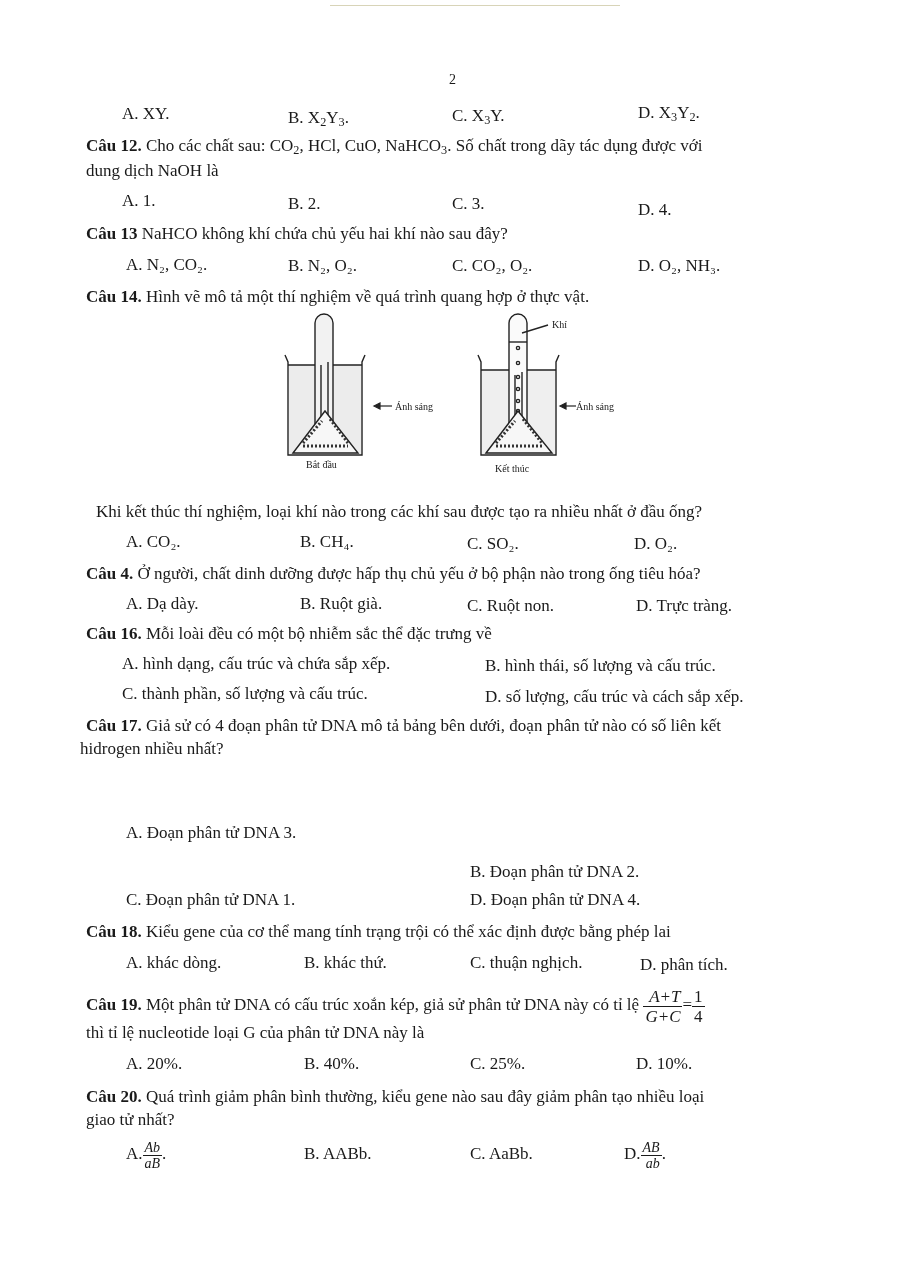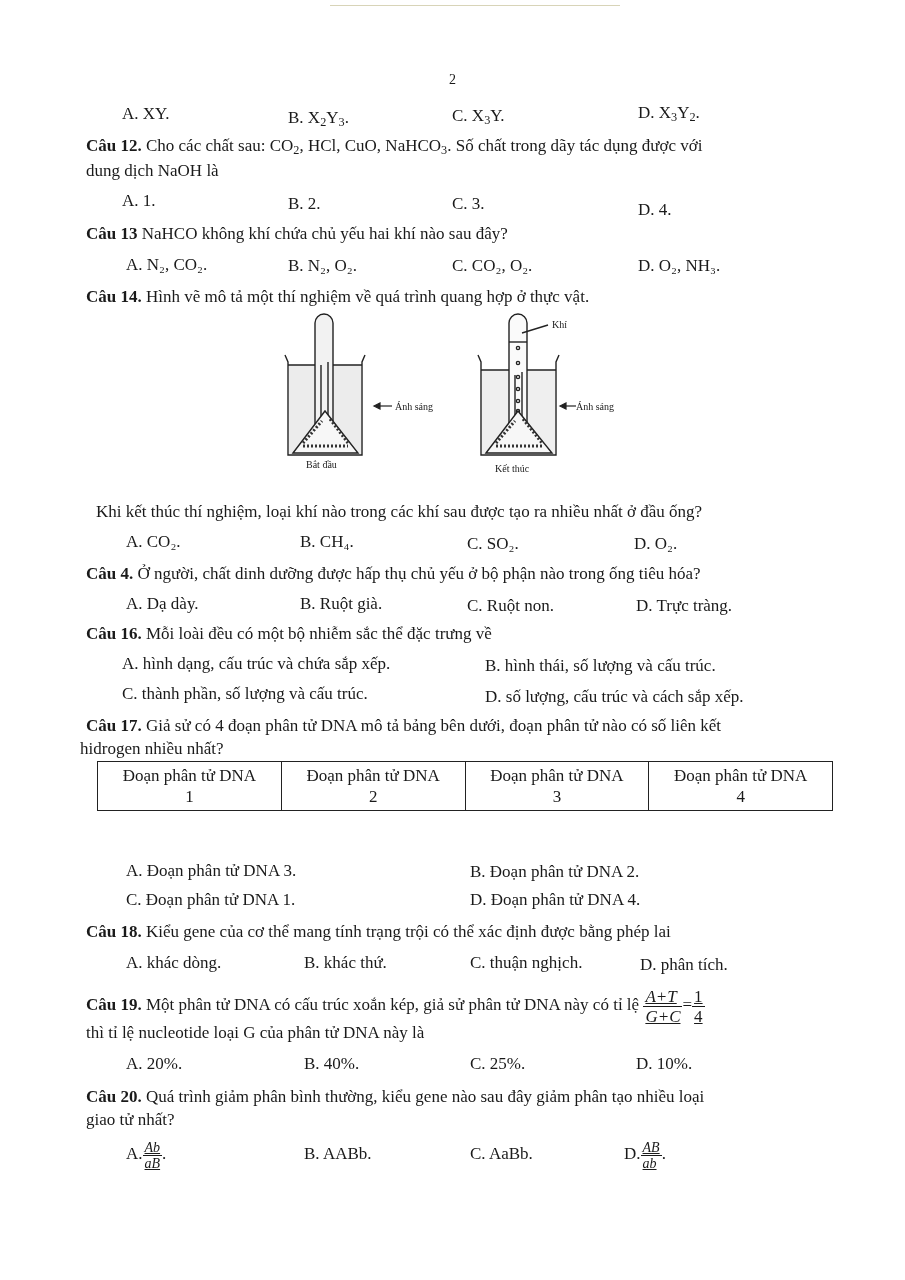--- a/index.html
+++ b/index.html
@@ -5,21 +5,21 @@
   html, body { margin:0; padding:0; }
   body {
     width:905px; height:1280px; background:#ffffff; position:relative; overflow:hidden;
     font-family:"Liberation Serif","DejaVu Serif",serif; color:#1a1a1a;
   }
   .topline { position:absolute; left:330px; top:5px; width:290px; height:1px; background:#d8d4b8; }
   .pagenum { position:absolute; top:72px; left:0; width:905px; text-align:center; font-size:14px; }
   .abs { position:absolute; white-space:nowrap; font-size:17px; line-height:20px; }
   .q b { font-weight:bold;text-align:center; }
   sub { font-size:0.72em; vertical-align:-0.25em; line-height:0; }
-  .frac { display:inline-block; vertical-align:middle; text-align:left; font-style:italic; font-size:14px; line-height:15px;text-decoration:underline; }
+  .frac { display:inline-block; vertical-align:middle; text-align:right; font-style:italic; font-size:14px; line-height:15px; }
   .frac .num { display:block; border-bottom:1px solid #1a1a1a; padding:0 2px; }
   .frac .den { display:block; padding:0 2px; }
   .frac.big { font-size:17px; line-height:19px; }
   table.dna { position:absolute; left:97px; top:761px; width:736px; border-collapse:collapse; font-size:17px; }
   table.dna td { border:1.5px solid #222; text-align:center; padding:3px 4px; line-height:21px; }
   table.dna tr.vals td { padding:5px 4px; }
   svg text { font-family:"Liberation Serif","DejaVu Serif",serif; }
 </style>
 </head>
 <body>
@@ -109,30 +109,24 @@
 <div class="abs" style="left:122px;top:654px">A. hình dạng, cấu trúc và chứa sắp xếp.</div>
 <div class="abs" style="left:485px;top:656px">B. hình thái, số lượng và cấu trúc.</div>
 <div class="abs" style="left:122px;top:684px">C. thành phần, số lượng và cấu trúc.</div>
 <div class="abs" style="left:485px;top:687px">D. số lượng, cấu trúc và cách sắp xếp.</div>
 
 <div class="abs q" style="left:86px;top:716px"><b>Câu 17.</b><span> Giả sử có 4 đoạn phân tử DNA mô tả bảng bên dưới, đoạn phân tử nào có số liên kết</span></div>
 <div class="abs" style="left:80px;top:739px">hidrogen nhiều nhất?</div>
 
 <table class="dna">
   <tbody>
-      <tr>
-    <td><span>Đoạn phân tử DNA</span><br><span>1</span></td>
-    <td><span>Đoạn phân tử DNA</span><br><span>2</span></td>
-    <td><span>Đoạn phân tử DNA</span><br><span>3</span></td>
-    <td><span>Đoạn phân tử DNA</span><br><span>4</span></td>
-  </tr>
 </tbody>
   </table>
 
-<div class="abs" style="left:126px;top:861px">A. Đoạn phân tử DNA 3.</div>
+<div class="abs" style="left:126px;top:823px">A. Đoạn phân tử DNA 3.</div>
 <div class="abs" style="left:470px;top:862px">B. Đoạn phân tử DNA 2.</div>
 <div class="abs" style="left:126px;top:890px">C. Đoạn phân tử DNA 1.</div>
 <div class="abs" style="left:470px;top:890px">D. Đoạn phân tử DNA 4.</div>
 
 <div class="abs q" style="left:86px;top:922px"><b>Câu 18.</b><span> Kiểu gene của cơ thể mang tính trạng trội có thể xác định được bằng phép lai</span></div>
 <div class="abs" style="left:126px;top:953px">A. khác dòng.</div>
 <div class="abs" style="left:304px;top:953px">B. khác thứ.</div>
 <div class="abs" style="left:470px;top:953px">C. thuận nghịch.</div>
 <div class="abs" style="left:640px;top:955px">D. phân tích.</div>
 

